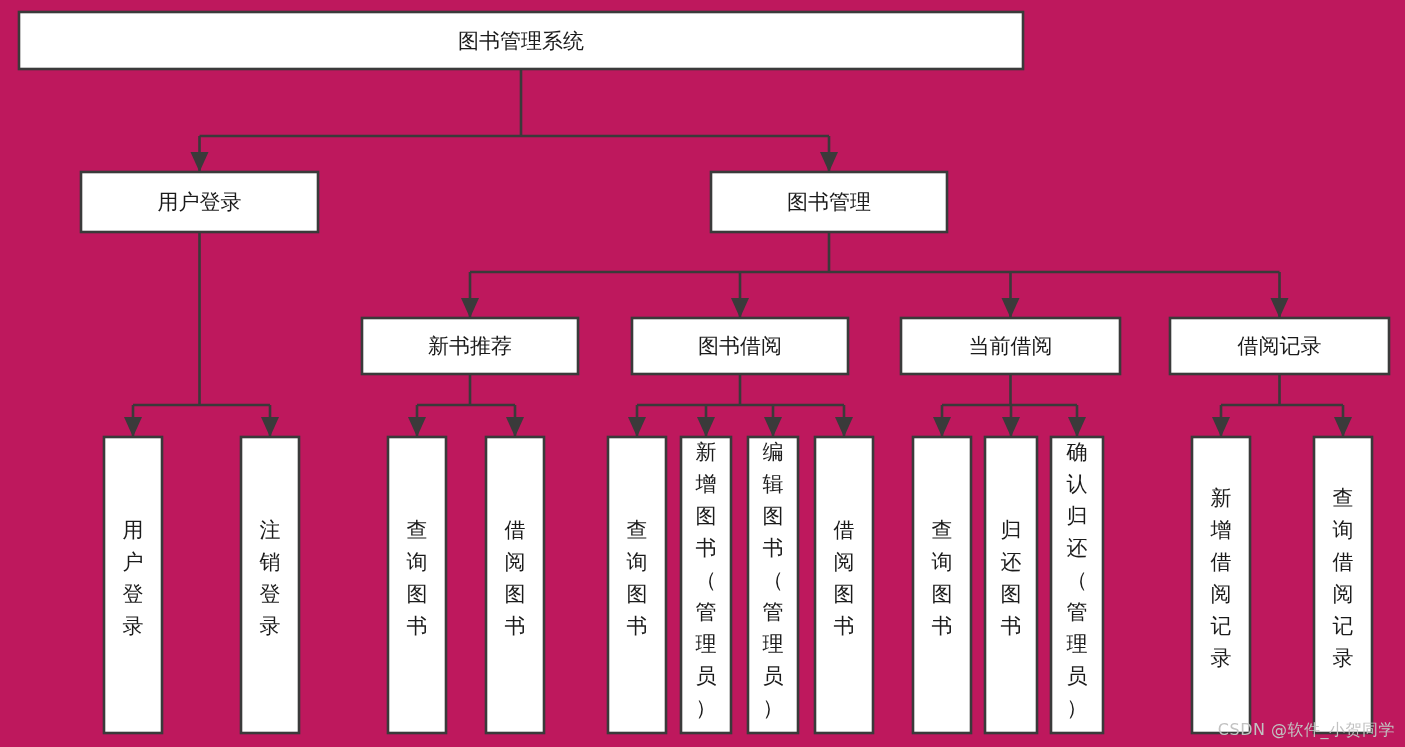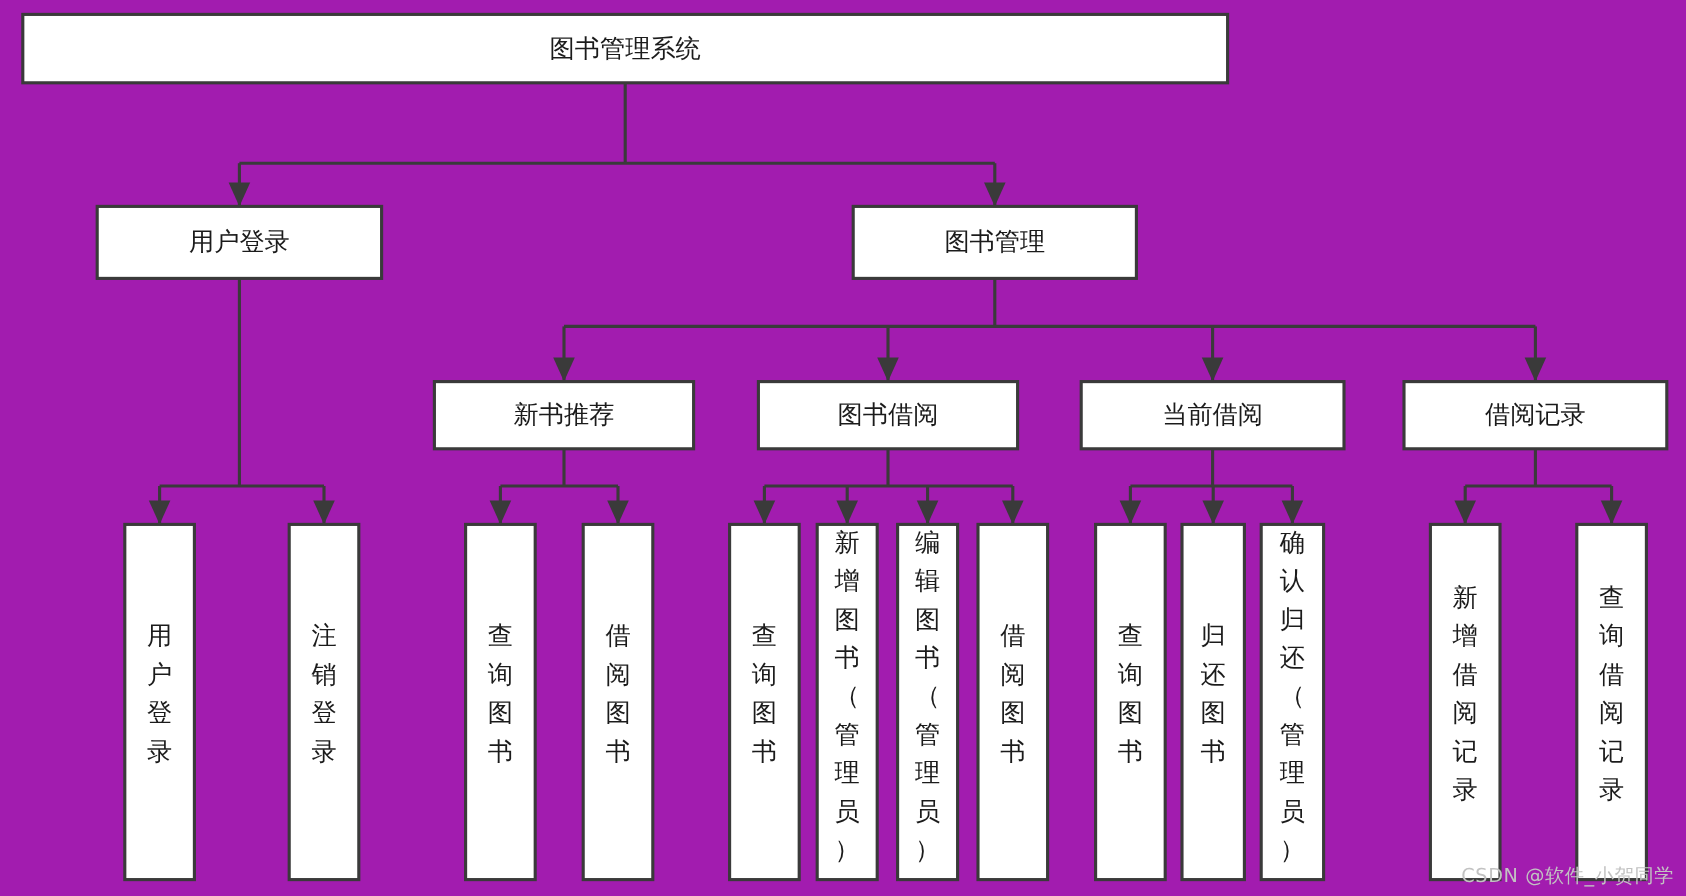--- a/index.html
+++ b/index.html
@@ -11,21 +11,21 @@
   body {
     width: 1405px;
     height: 747px;
     overflow: hidden;
     font-family: "DejaVu Sans", "Liberation Sans", sans-serif;
   }
   #diagram-root {
     position: relative;
     width: 1405px;
     height: 747px;
-    background: #a21caf;
+    background: #be185d;
   }
   svg#tree-svg {
     position: absolute;
     top: 0;
     left: 0;
     width: 1405px;
     height: 747px;
     display: block;
   }
   .node-box {

